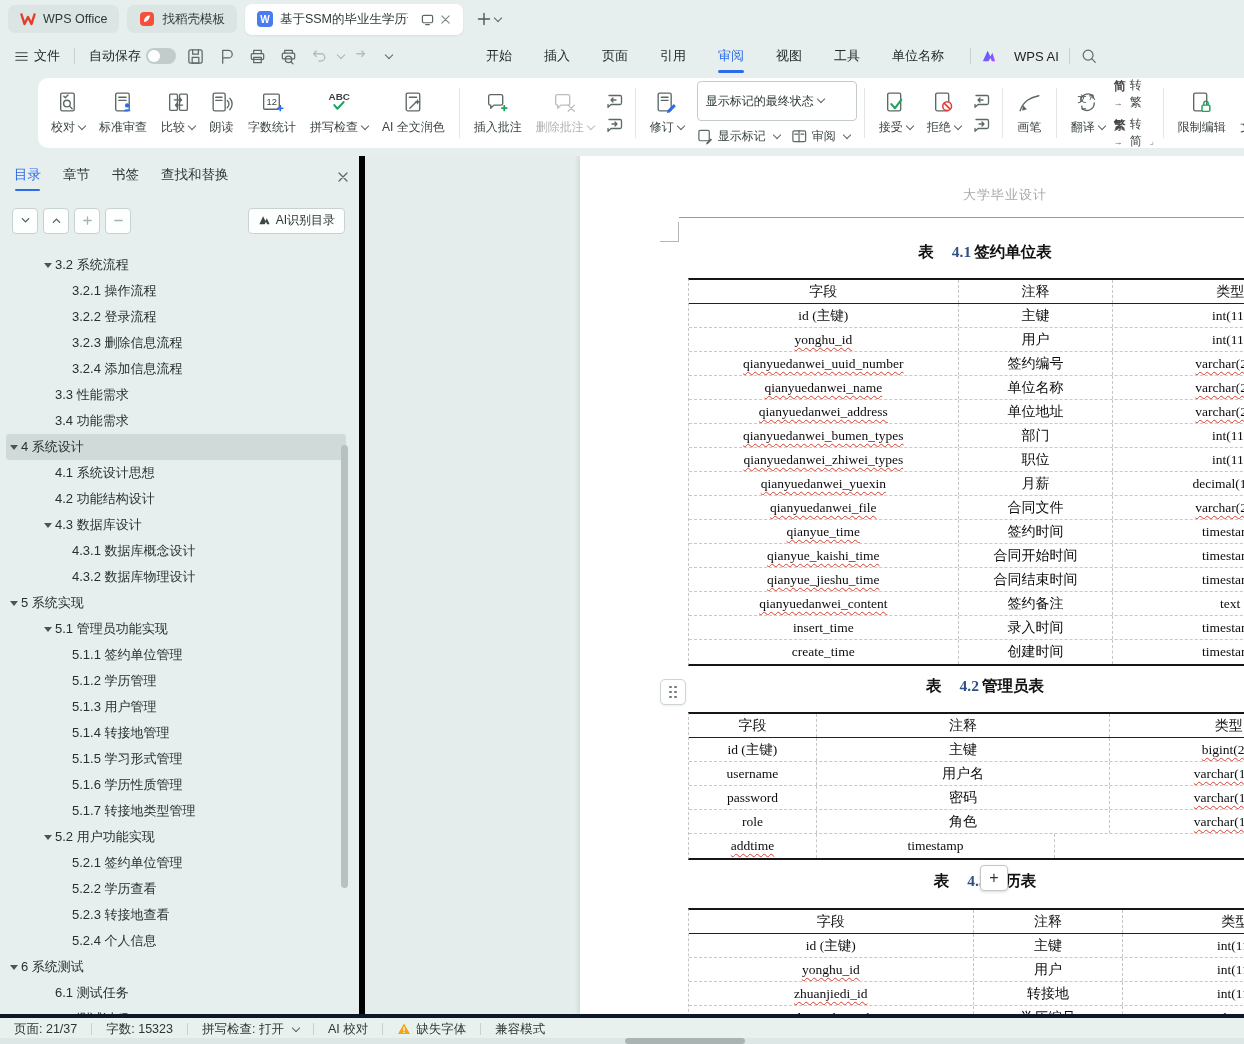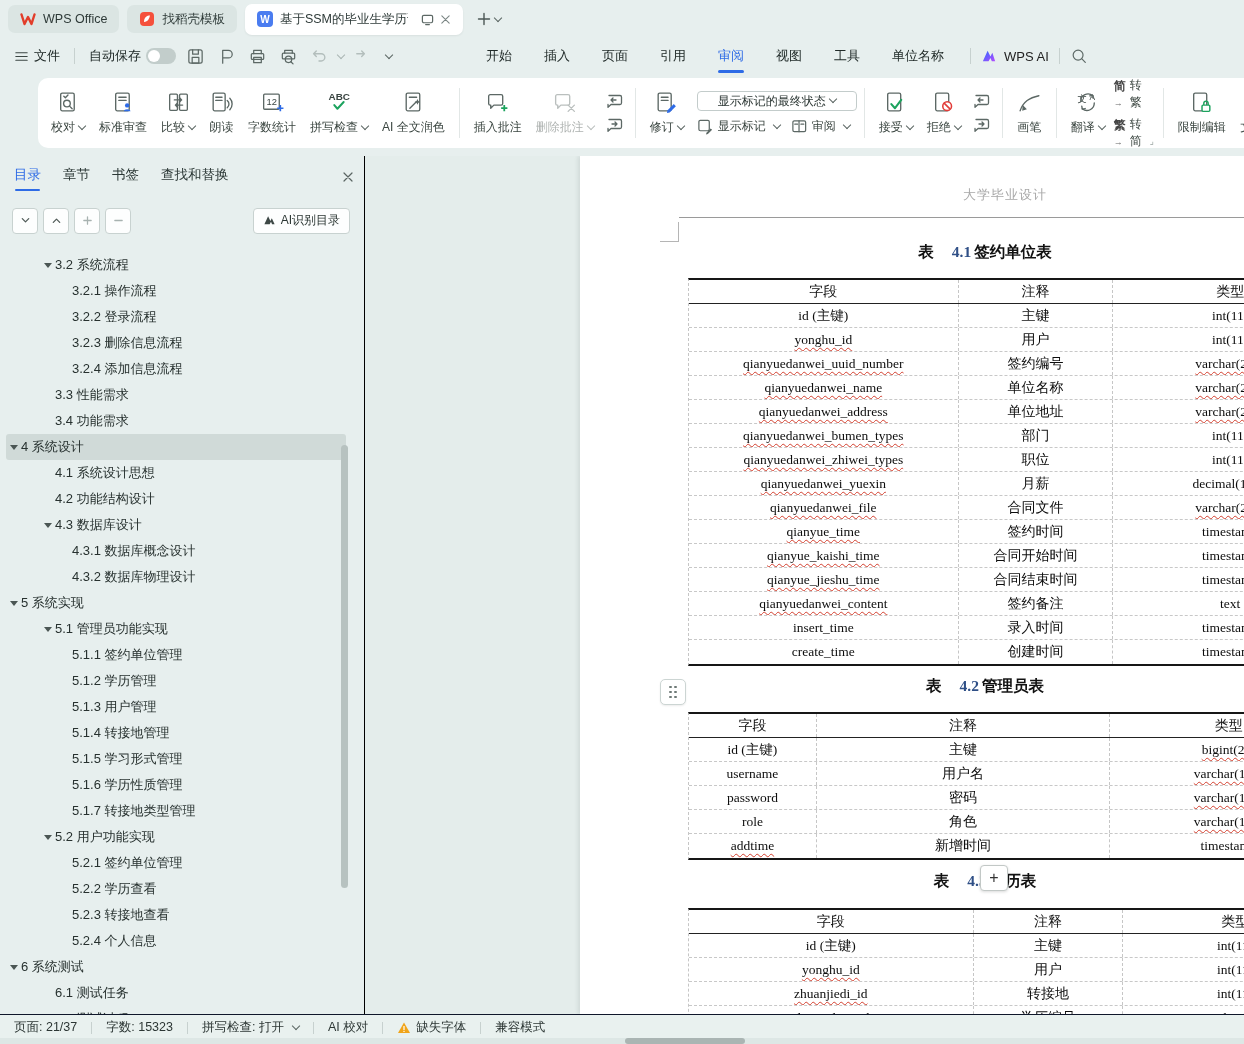--- a/index.html
+++ b/index.html
@@ -32,51 +32,51 @@
   .vdiv { width:1px; height:16px; background:#c7d1cf; margin:0 10px; flex:0 0 auto; }
   .mitem { display:flex; align-items:center; gap:5px; padding:0 4px; }
   .toggle { width:30px; height:16px; border-radius:8px; background:#c2cdcb; position:relative; }
   .toggle::after { content:''; position:absolute; left:2px; top:2px; width:12px; height:12px; border-radius:50%; background:#fff; }
   .qicon { margin:0 6px; }
   .undo-chev { margin-left:1px; }
   .menu-items { display:flex; align-items:center; margin-left:78px; gap:0; }
   .mi { position:relative; padding:0 16px; height:36px; display:flex; align-items:center; cursor:default; }
   .mi.active { color:#2e6be6; }
   .mi.active::after { content:''; position:absolute; left:16px; right:16px; bottom:1px; height:3px; border-radius:2px; background:#2e6be6; }
-  .wpsai { display:flex; align-items:center; gap:6px; font-size:13px; color:#222; }
+  .wpsai { display:flex; align-items:center; gap:16px; font-size:13px; color:#222; }
 
   .chev { width:6px; height:6px; border-right:1.3px solid #5a6562; border-bottom:1.3px solid #5a6562;
           transform:rotate(45deg); display:inline-block; margin-left:4px; margin-bottom:3px; flex:0 0 auto; }
   .chev.gray { border-color:#a9b4b2; }
 
   
   .ribbon { position:absolute; left:38px; top:78px; right:0; height:70px; background:#fff;
             border-radius:10px 0 0 10px; display:flex; align-items:center; padding-left:6px; overflow:hidden; }
   .rgroup { display:flex; align-items:center; height:100%; }
   .rdiv { width:1px; height:50px; background:#e2e7e6; margin:0 7px; flex:0 0 auto; }
   .rbtn { display:flex; flex-direction:column; align-items:center; justify-content:center; gap:4px;
           padding:4px 7px; border-radius:4px; }
   .rbtn .ricon svg { width:25px; height:25px; }
   .rlabel { font-size:12px; color:#39443f; display:flex; align-items:center; white-space:nowrap; }
   .rbtn.disabled { opacity:.42; }
   .stackcol { display:flex; flex-direction:column; gap:8px; margin:0 4px; }
   .navbtn svg { width:19px; height:16px; }
   .revcol { display:flex; flex-direction:column; gap:5px; margin-left:2px; }
-  .rdrop { width:160px; height:20px; border:1px solid #c3cccb; border-radius:4px; display:flex; align-items:center;
-           justify-content:center; padding:0 8px; font-size:12px; color:#2c3734; background:#fff; }
+  .rdrop { width:160px; height:40px; border:1px solid #c3cccb; border-radius:4px; display:flex; align-items:center;
+           justify-content:flex-start; padding:0 8px; font-size:12px; color:#2c3734; background:#fff; }
   .smallrow { display:flex; align-items:center; gap:11px; margin-top:7px; }
   .sbtn2 { display:flex; align-items:center; gap:4px; font-size:12px; color:#39443f; }
   .sbtn2 svg { width:17px; height:17px; }
   .zhbtn { display:flex; align-items:center; gap:4px; font-size:12px; color:#39443f; }
   .zhic { font-size:12px; color:#444; font-weight:bold; } .zhar { font-size:9px; color:#666; }
   .launcher { position:absolute; font-size:9px; color:#98a3a0; }
 
   
   .sidebar { position:absolute; left:0; top:156px; width:365px; height:858px; background:#e7efee;
-             border-right:1px solid #000000; overflow:hidden; }
+             border-right:6px solid #000000; overflow:hidden; }
   .sbtabs { position:absolute; left:14px; top:7px; right:10px; height:28px; display:flex; align-items:center; gap:22px; font-size:13.5px; color:#2b3735; }
   .sbtab { position:relative; padding-bottom:4px; }
   .sbtab.active { color:#2e6be6; }
   .sbtab.active::after { content:''; position:absolute; left:1px; right:1px; bottom:-3px; height:2.5px; background:#2e6be6; border-radius:2px; }
   .sbclose { margin-left:auto; }
   .sbtools { position:absolute; left:12px; top:51px; right:14px; height:27px; display:flex; align-items:center; gap:5px; }
   .sqbtn { width:26px; height:26px; background:#fdfefe; border:1px solid #c8d2d0; border-radius:4px;
            display:flex; align-items:center; justify-content:center; }
   .sqbtn.dim svg .sg { stroke:#a7b2b0; }
   .aibtn { margin-left:auto; height:26px; background:#fdfefe; border:1px solid #c8d2d0; border-radius:4px;
@@ -113,21 +113,21 @@
         text-decoration-thickness:1px; text-underline-offset:3px; }
   .handlebtn { position:absolute; left:80px; top:523px; width:26px; height:26px; background:#fff; border:1px solid #ccd5d3;
                border-radius:5px; box-shadow:0 1px 2px rgba(0,0,0,.08); display:flex; align-items:center; justify-content:center; }
   .dots { display:grid; grid-template-columns:repeat(2,3px); grid-template-rows:repeat(3,3px); gap:2px; }
   .dots i { width:2.5px; height:2.5px; border-radius:50%; background:#6e7976; }
   .plusbtn { position:absolute; left:400px; top:709px; width:28px; height:26px; background:#fff; border:1px solid #c2c8c6;
              border-radius:4px; box-shadow:0 1px 3px rgba(0,0,0,.15); display:flex; align-items:center; justify-content:center;
              font-size:16px; color:#333; font-family:"Liberation Sans",sans-serif; }
 
   
-  .statusbar { position:absolute; left:0; top:1014px; width:100%; height:30px; background:#e9f1ef; border-top:1px solid #0f172a;
+  .statusbar { position:absolute; left:0; top:1014px; width:100%; height:30px; background:#e9f1ef; border-top:4px solid #0f172a;
                display:flex; align-items:center; padding:0 0 4px 14px; font-size:12.5px; color:#2c3634; }
   .sitem { display:flex; align-items:center; gap:5px; white-space:nowrap; }
   .sdiv { width:1px; height:12px; background:#c7d1cf; margin:0 14px; }
   .hscroll { position:absolute; left:0; bottom:0; width:100%; height:6px; background:#dde7e5; }
   .hthumb { position:absolute; left:625px; top:0; width:120px; height:6px; border-radius:3px; background:#aab5b3; }
 </style>
 </head>
 <body>
 
 <div class="tabbar">
@@ -865,21 +865,20 @@
             <div class="tcellbase cn" style="width: 294px;">密码</div>
             <div class="tcellbase en sq" style="width: 238px;">varchar(100)</div>
           </div>
           <div class="trow">
             <div class="tcellbase en" style="width: 128px;">role</div>
             <div class="tcellbase cn" style="width: 294px;">角色</div>
             <div class="tcellbase en sq" style="width: 238px;">varchar(100)</div>
           </div>
           <div class="trow">
             <div class="tcellbase en sq" style="width: 128px;">addtime</div>
-            <div class="tcellbase cn" style="width: 294px;">新增时间</div>
             <div class="tcellbase en" style="width: 238px;">timestamp</div>
           </div>
         </div>
       </div>
 
     <div class="caption" style="top:715px">
       <span>表</span><span class="capnum">4.3</span><span>学历表</span>
     </div>
     <div class="dtable-wrap" style="top:752px">
         <div class="dtable" style="width: 660px;">

